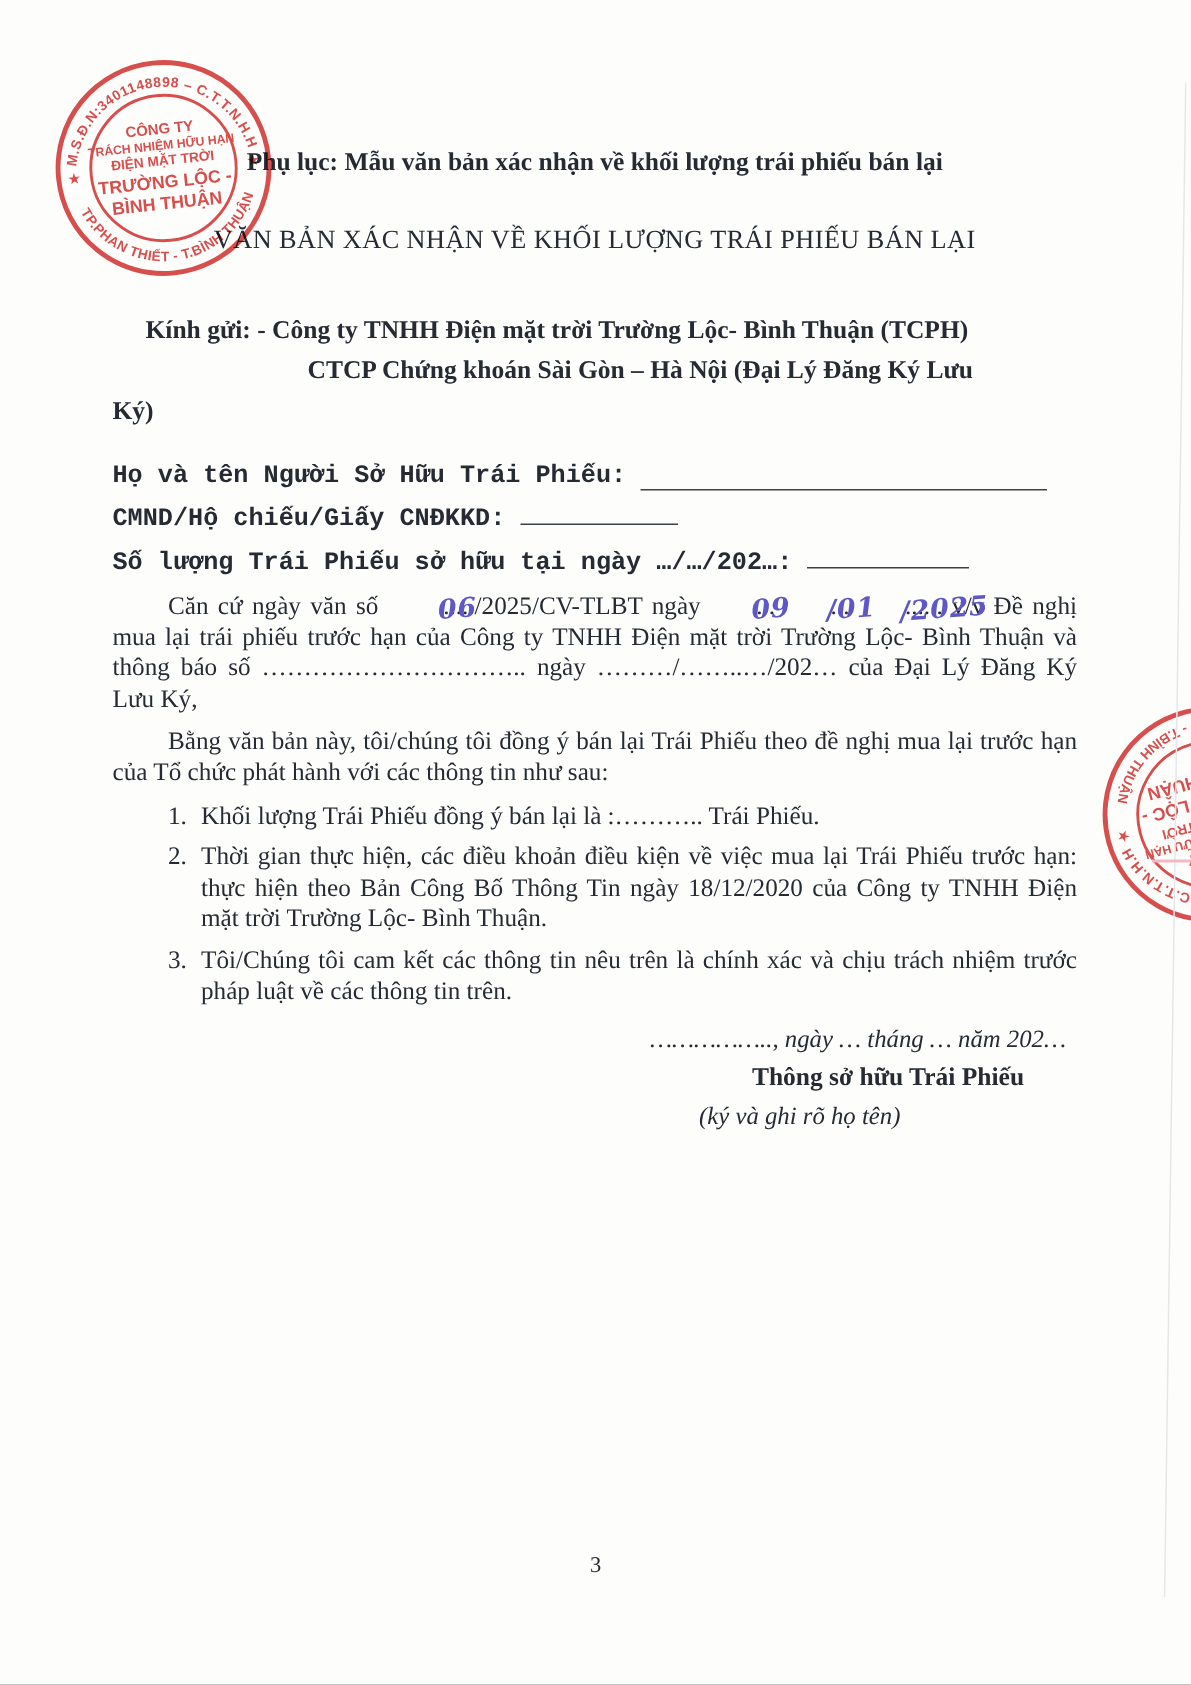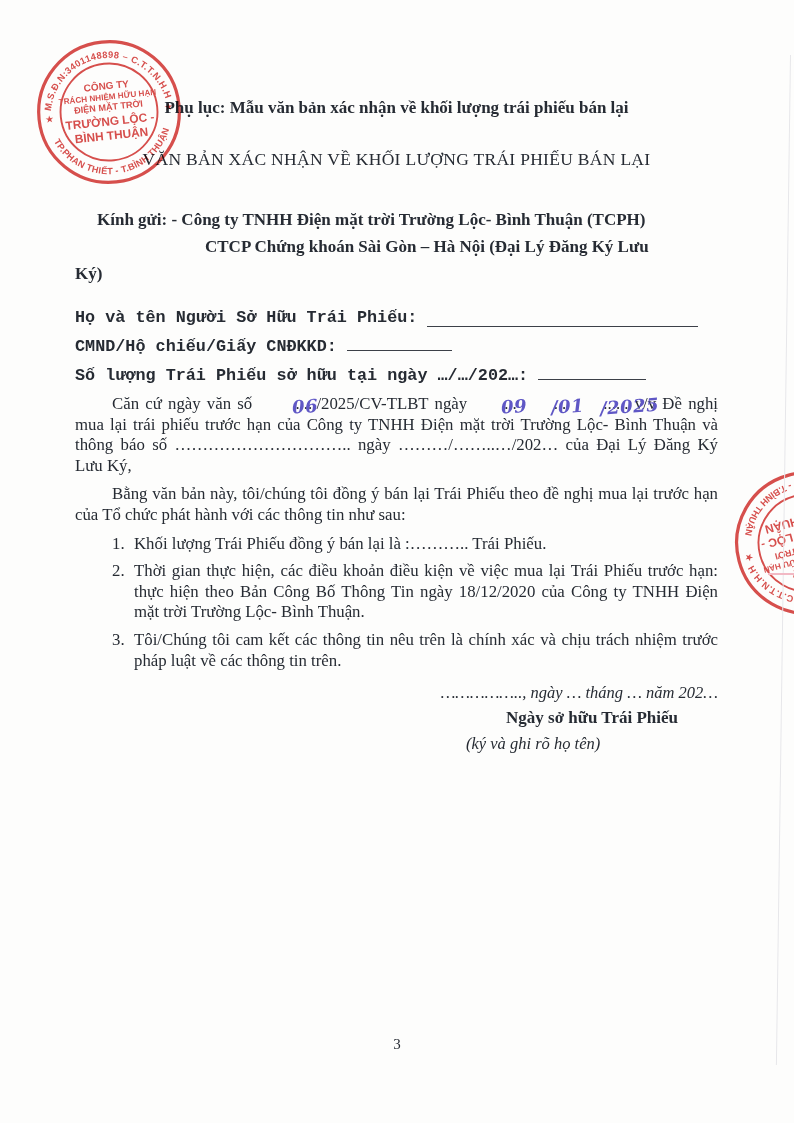--- a/index.html
+++ b/index.html
@@ -34,21 +34,21 @@
   .p1{margin-top:4px;text-indent:37px;}
   .p2{margin-top:8px;text-indent:37px;}
 
   .li{display:flex;padding-left:37px;margin:7px 0 0;font-size:16.8px;line-height:20.6px;}
   .li.first{margin-top:8px;}
   .num{width:22px;flex:none;}
   .txt{flex:1;text-align:justify;}
 
   .sig{margin-top:10px;width:292px;margin-left:auto;}
   .sig p{margin:0;}
-  .sig-date{font-style:italic;font-size:16.5px;text-align:right;line-height:24px;}
+  .sig-date{font-style:italic;font-size:16.5px;text-align:center;line-height:24px;}
   .sig-role{font-weight:bold;font-size:17px;text-align:center;padding-left:40px;line-height:26px;}
   .sig-note{font-style:italic;font-size:16.5px;padding-left:40px;line-height:26px;}
 
   .pageno{position:absolute;left:0;right:0;top:1036px;text-align:center;font-size:15px;margin:0;}
 
   
   .hwo{position:relative;display:inline-block;white-space:nowrap;}
   .hwo .d{color:#262b33;}
   .hw{
     position:absolute;left:-3px;bottom:-2px;
@@ -113,21 +113,21 @@
         <span class="txt">Thời gian thực hiện, các điều khoản điều kiện về việc mua lại Trái Phiếu trước hạn: thực hiện theo Bản Công Bố Thông Tin ngày 18/12/2020 của Công ty TNHH Điện mặt trời Trường Lộc- Bình Thuận.</span>
       </div>
       <div class="li">
         <span class="num">3.</span>
         <span class="txt">Tôi/Chúng tôi cam kết các thông tin nêu trên là chính xác và chịu trách nhiệm trước pháp luật về các thông tin trên.</span>
       </div>
     </div>
 
     <div class="sig">
       <p class="sig-date">…………….., ngày … tháng … năm 202…</p>
-      <p class="sig-role">Ngày sở hữu Trái Phiếu</p>
+      <p class="sig-role">Thông sở hữu Trái Phiếu</p>
       <p class="sig-note">(ký và ghi rõ họ tên)</p>
     </div>
 
   </div>
 
   <div class="stamp stamp-main">
     <svg viewBox="0 0 160 160" width="152" height="152">
       <g fill="none" stroke="#d5403e">
         <circle cx="80" cy="80" r="74" stroke-width="3.4"></circle>
         <circle cx="80" cy="80" r="51" stroke-width="2"></circle>

